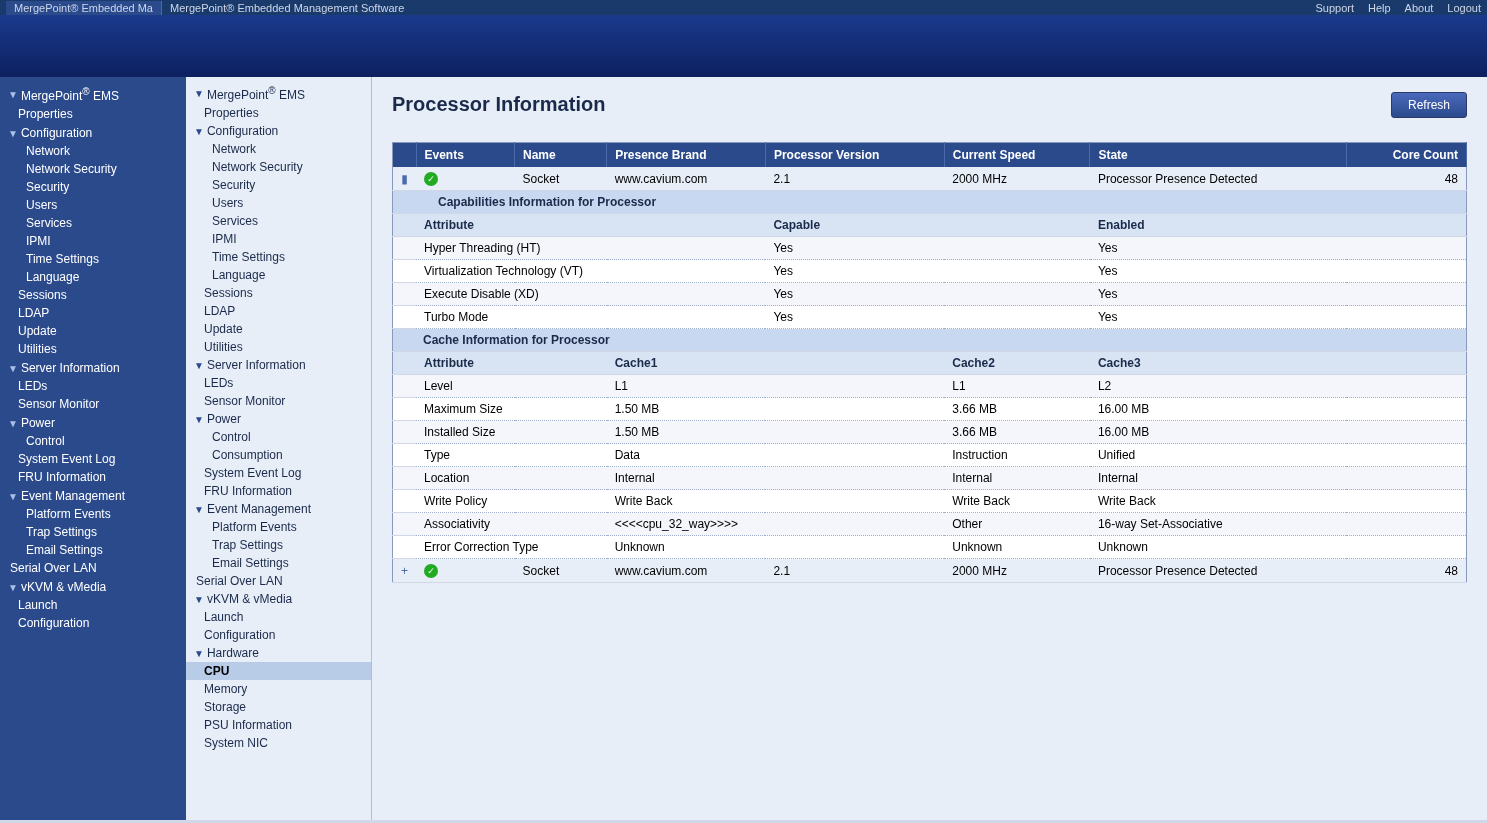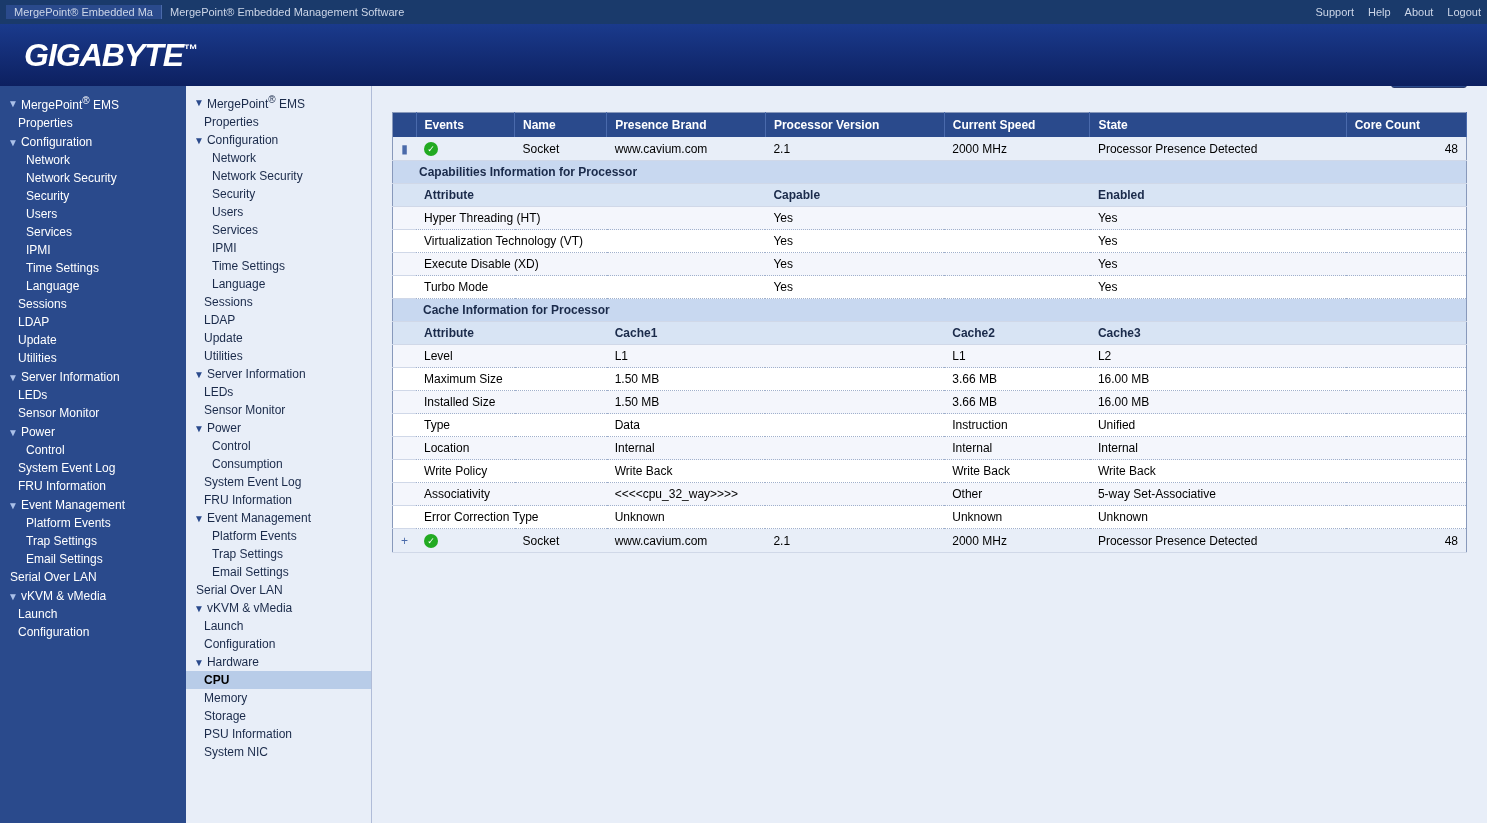--- a/index.html
+++ b/index.html
@@ -7,21 +7,21 @@
 
     
     #top-bar {
       background: #1a3a6b;
       color: #ccd6e8;
       font-size: 11px;
       display: flex;
       justify-content: space-between;
       align-items: center;
       padding: 2px 6px;
-      height: 24px;
+      height: 15px;
     }
 
     
     #header {
       background: linear-gradient(to bottom, #1a3a8c, #0d2060);
       display: flex;
       align-items: center;
       justify-content: space-between;
       padding: 0 10px;
       height: 62px;
@@ -234,23 +234,20 @@
   <div style="display:flex;gap:14px;">
     <span style="cursor:pointer;">Support</span>
     <span style="cursor:pointer;">Help</span>
     <span style="cursor:pointer;">About</span>
     <span style="cursor:pointer;">Logout</span>
   </div>
 </div>
 
 <div id="header">
   <div id="header-logo">
-    <div id="logo-right">
-      <span>GIGABYTE</span><sup>™</sup>
-    </div>
   </div>
 </div>
 
 <div id="main-layout">
 
   <div id="sidebar-left">
     <div class="sidebar-section-header">
       <span class="expand-icon">▼</span>
       <span>MergePoint<sup>®</sup> EMS</span>
     </div>
@@ -464,51 +461,52 @@
     <div class="sidebar2-item indent1">
         <span>PSU Information</span>
       </div>
     <div class="sidebar2-item indent1">
         <span>System NIC</span>
       </div>
   </div>
 
   <div id="content">
     <div class="clearfix">
+      <h1 id="page-title">Processor Information</h1>
       <button id="refresh-btn">Refresh</button>
     </div>
 
     <table id="processor-table">
       <thead>
         <tr>
           <th style="width:20px;"></th>
           <th>Events</th>
           <th>Name</th>
           <th>Presence Brand</th>
           <th>Processor Version</th>
           <th>Current Speed</th>
           <th>State</th>
-          <th style="text-align:left;">Core Count</th>
+          <th style="text-align:right;">Core Count</th>
         </tr>
       </thead>
       <tbody>
 
         <tr class="row-processor">
           <td class="expand-cell">▮</td>
           <td><span class="status-icon">✓</span></td>
           <td>Socket</td>
           <td>www.cavium.com</td>
           <td>2.1</td>
           <td>2000 MHz</td>
           <td>Processor Presence Detected</td>
           <td style="text-align:right;">48</td>
         </tr>
 
         <tr class="section-header-row">
-          <td colspan="8" style="padding-left:26px;">Capabilities Information for Processor</td>
+          <td colspan="8" style="padding-left:45px;">Capabilities Information for Processor</td>
         </tr>
 
         <tr class="sub-header-row">
           <td></td>
           <td colspan="3">Attribute</td>
           <td colspan="2">Capable</td>
           <td colspan="2">Enabled</td>
         </tr>
 
         <tr class="data-row">
@@ -588,21 +586,21 @@
           <td colspan="2" style="border-bottom:1px dotted #a0b0cc;">Write Policy</td>
           <td colspan="2" style="border-bottom:1px dotted #a0b0cc;">Write Back</td>
           <td style="border-bottom:1px dotted #a0b0cc;">Write Back</td>
           <td colspan="2" style="border-bottom:1px dotted #a0b0cc;">Write Back</td>
         </tr>
         <tr class="data-row">
           <td></td>
           <td colspan="2" style="border-bottom:1px dotted #a0b0cc;">Associativity</td>
           <td colspan="2" style="border-bottom:1px dotted #a0b0cc;">&lt;&lt;&lt;&lt;cpu_32_way&gt;&gt;&gt;&gt;</td>
           <td style="border-bottom:1px dotted #a0b0cc;">Other</td>
-          <td colspan="2" style="border-bottom:1px dotted #a0b0cc;">5-way Set-Associative</td>
+          <td colspan="2" style="border-bottom:1px dotted #a0b0cc;">16-way Set-Associative</td>
         </tr>
         <tr class="data-row">
           <td></td>
           <td colspan="2" style="border-bottom:1px dotted #a0b0cc;">Error Correction Type</td>
           <td colspan="2" style="border-bottom:1px dotted #a0b0cc;">Unknown</td>
           <td style="border-bottom:1px dotted #a0b0cc;">Unknown</td>
           <td colspan="2" style="border-bottom:1px dotted #a0b0cc;">Unknown</td>
         </tr>
 
         <tr class="row-processor">

